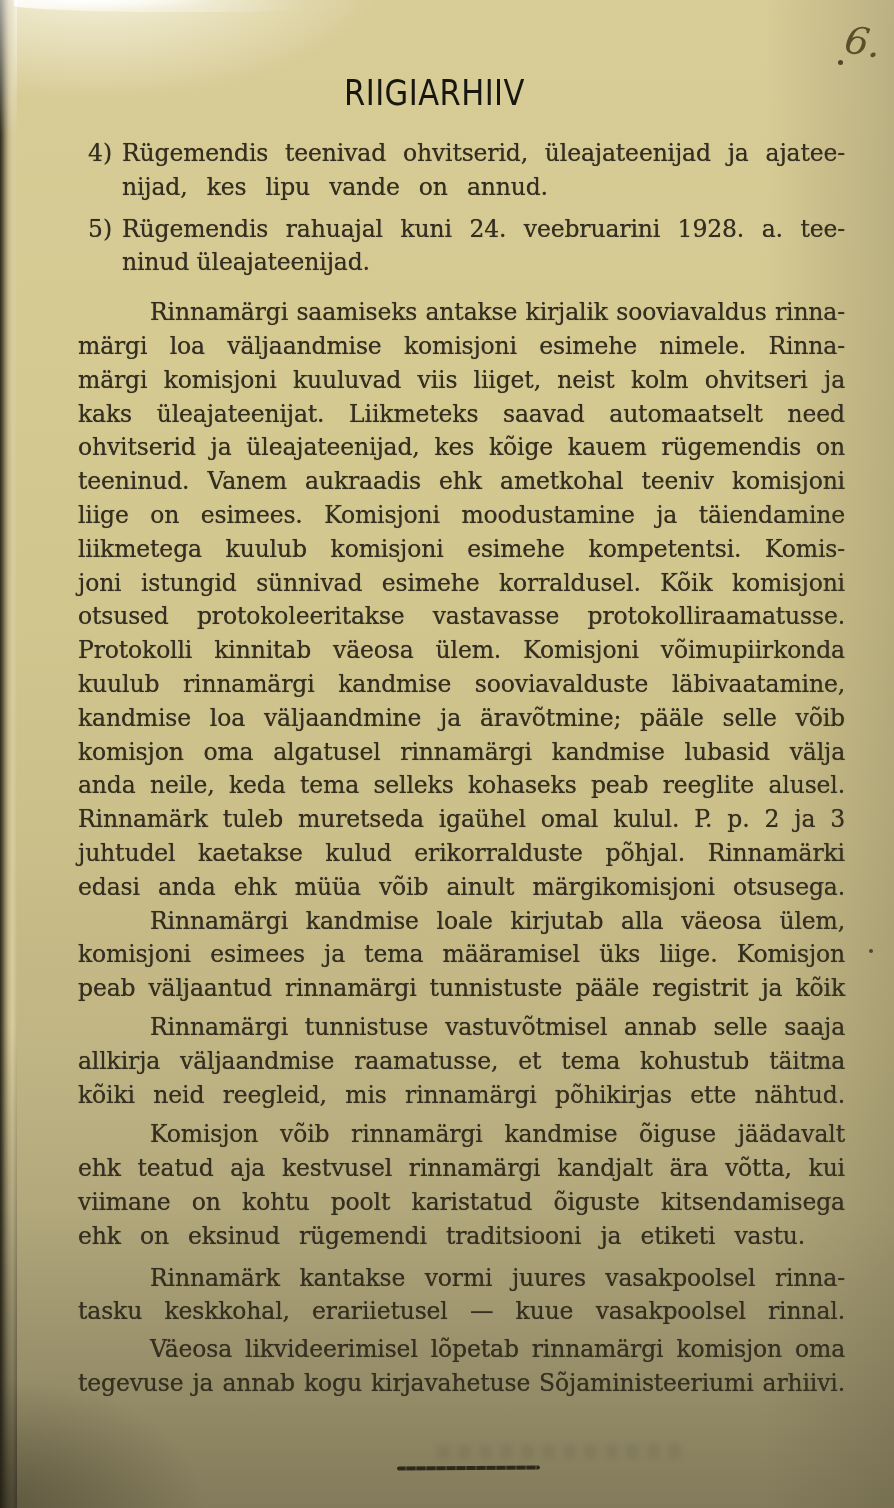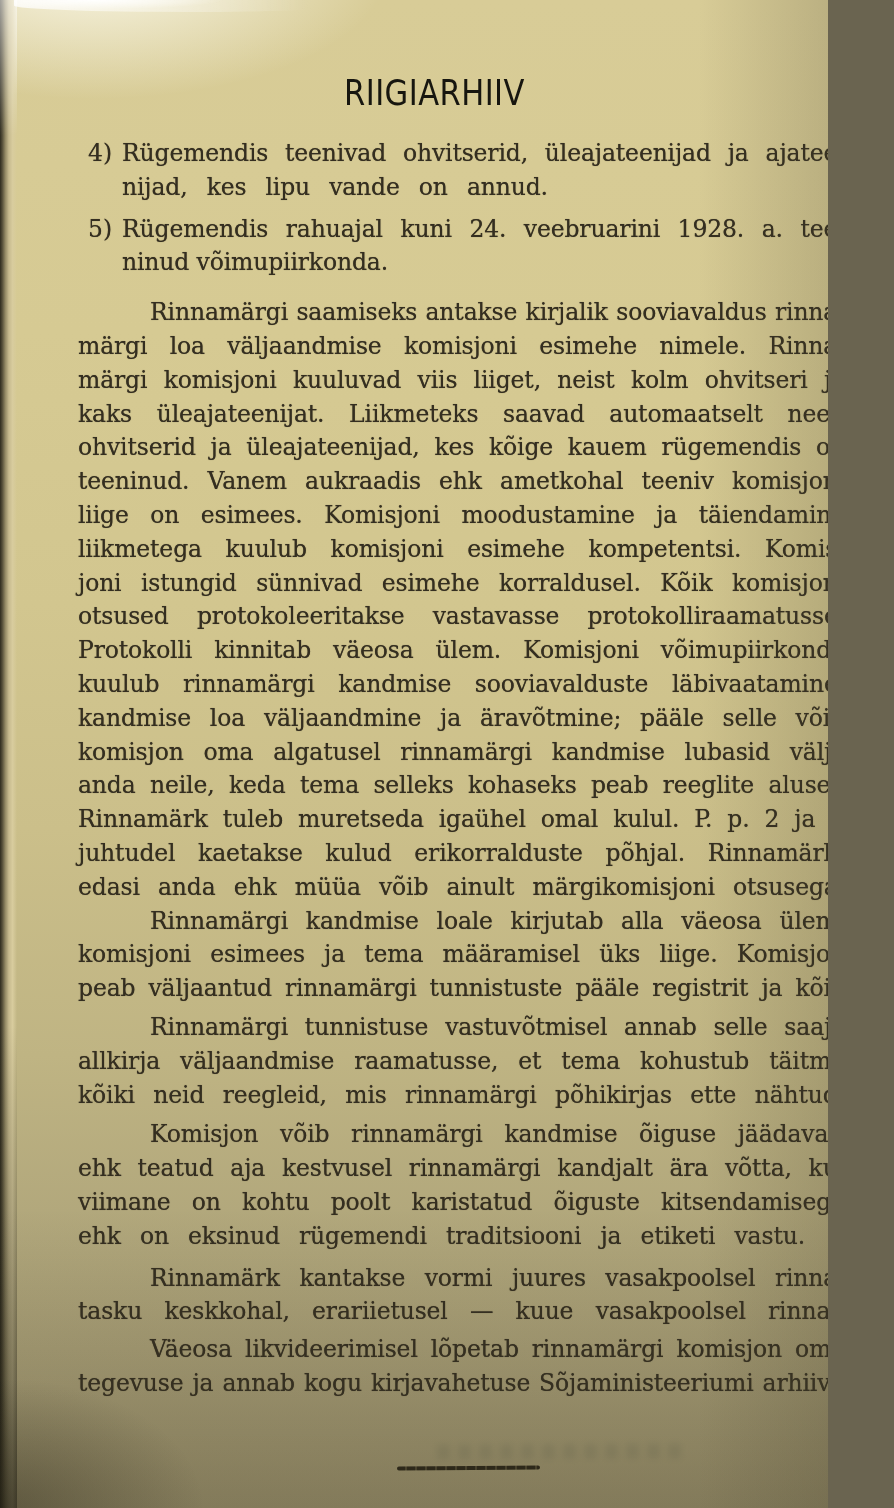--- a/index.html
+++ b/index.html
@@ -1,17 +1,17 @@
 <!DOCTYPE html>
 <html><head>
 <meta charset="utf-8">
 <style>
   html,body{margin:0;padding:0;background:#6a6450;}
   .page{
-    position:relative;width:828px;height:1508px;overflow:hidden;
+    position:relative;width:894px;height:1508px;overflow:hidden;
     font-family:"DejaVu Serif", serif;
     background:
       linear-gradient(180deg,
         #d8cc97 0%, #d6ca93 22%, #d2c68f 40%,
         #cbbf8a 55%, #bfb483 70%, #b0a67b 82%,
         #a49a73 92%, #9c926d 100%);
   }
   
   .spine{
     position:absolute;left:0;top:0;bottom:0;width:17px;z-index:5;pointer-events:none;
@@ -117,21 +117,21 @@
 
     <div class="item">
       <span class="num">4)</span>
       <div class="ln j">Rügemendis teenivad ohvitserid, üleajateenijad ja ajatee-</div>
       <div class="ln left loose">nijad, kes lipu vande on annud.</div>
     </div>
 
     <div class="item">
       <span class="num">5)</span>
       <div class="ln j">Rügemendis rahuajal kuni 24. veebruarini 1928. a. tee-</div>
-      <div class="ln left">ninud võimupiirkonda.</div>
+      <div class="ln left">ninud üleajateenijad.</div>
     </div>
 
     <div class="paras">
 
       <div class="para">
         <div class="ln j ind">Rinnamärgi saamiseks antakse kirjalik sooviavaldus rinna-</div>
         <div class="ln j">märgi loa väljaandmise komisjoni esimehe nimele.  Rinna-</div>
         <div class="ln j">märgi komisjoni kuuluvad viis liiget, neist kolm ohvitseri ja</div>
         <div class="ln j">kaks üleajateenijat.  Liikmeteks saavad automaatselt need</div>
         <div class="ln j">ohvitserid ja üleajateenijad, kes kõige kauem rügemendis on</div>

